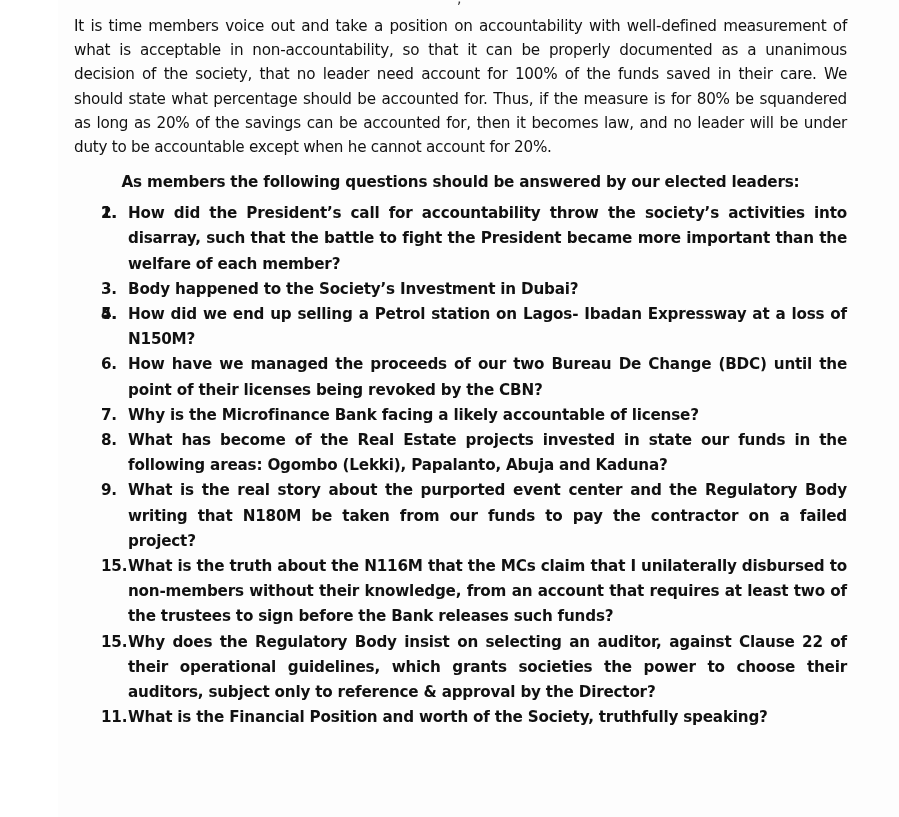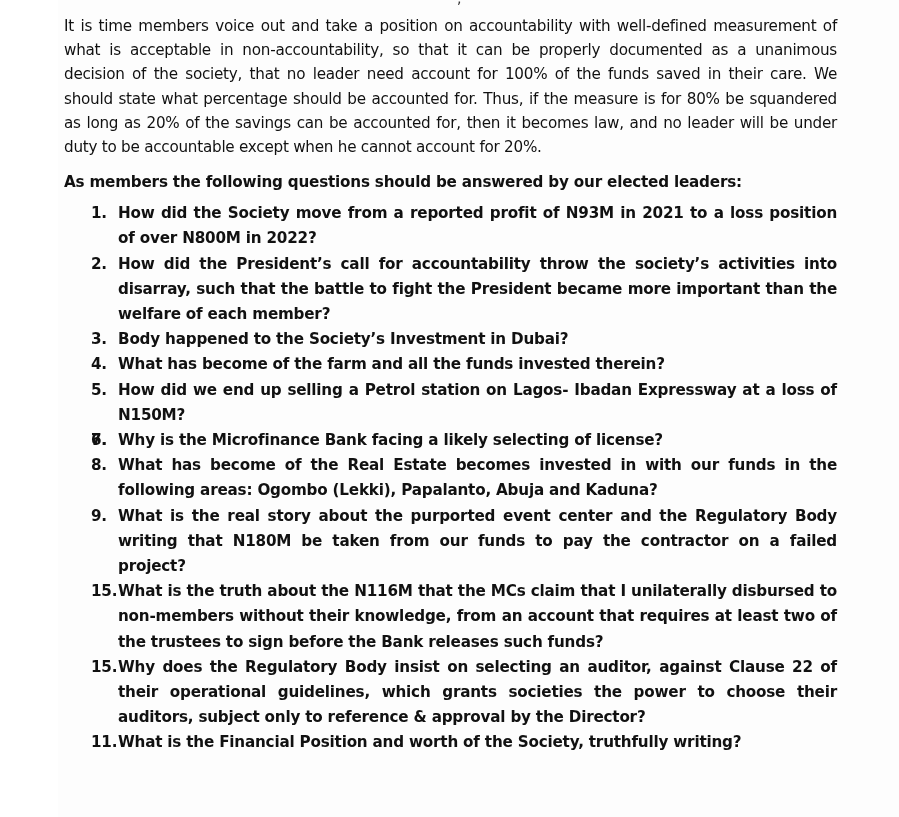--- a/index.html
+++ b/index.html
@@ -31,37 +31,38 @@
   }
   .top-fragment {
     position: absolute;
     left: 399px;
     top: -10px;
     font-size: 14px;
     color: #333;
   }
   .content {
     position: absolute;
-    left: 64px;
+    left: 74px;
     top: 14px;
     width: 773px;
   }
   .intro {
     font-size: 15.2px;
     line-height: 24.2px;
     text-align: justify;
     margin: 0;
     letter-spacing: -0.25px;
   }
   .questions-heading {
     font-weight: bold;
     font-size: 15.2px;
     line-height: 24px;
     margin: 11px 0 7px 0;
     letter-spacing: -0.2px;
+    text-align: center;
   }
   ol.questions {
     margin: 0;
     padding: 0;
     list-style: none;
   }
   ol.questions li {
     position: relative;
     padding-left: 54px;
     font-weight: bold;
@@ -83,26 +84,26 @@
 <div class="page">
   <span class="top-fragment">,</span>
 </div>
 
 <div class="content">
   <p class="intro">It is time members voice out and take a position on accountability with well-defined measurement of what is acceptable in non-accountability, so that it can be properly documented as a unanimous decision of the society, that no leader need account for 100% of the funds saved in their care. We should state what percentage should be accounted for. Thus, if the measure is for 80% be squandered as long as 20% of the savings can be accounted for, then it becomes law, and no leader will be under duty to be accountable except when he cannot account for 20%.</p>
 
   <p class="questions-heading">As members the following questions should be answered by our elected leaders:</p>
 
   <ol class="questions">
-    <li><span class="num">1.</span><span>How did the Society move from a reported profit of N93M in 2021 to a loss position of over N800M in 2022?</span></li>
+    <li><span class="num">1.</span></li>
     <li><span class="num">2.</span><span>How did the President’s call for accountability throw the society’s activities into disarray, such that the battle to fight the President became more important than the welfare of each member?</span></li>
     <li><span class="num">3.</span><span>Body happened to the Society’s Investment in Dubai?</span></li>
-    <li><span class="num">4.</span><span>What has become of the farm and all the funds invested therein?</span></li>
+    <li><span class="num">4.</span></li>
     <li><span class="num">5.</span><span>How did we end up selling a Petrol station on Lagos- Ibadan Expressway at a loss of N150M?</span></li>
-    <li><span class="num">6.</span></li>
-    <li><span class="num">7.</span><span>Why is the Microfinance Bank facing a likely selecting of license?</span></li>
-    <li><span class="num">8.</span><span>What has become of the Real Estate becomes invested in with our funds in the following areas: Ogombo (Lekki), Papalanto, Abuja and Kaduna?</span></li>
+    <li><span class="num">6.</span><span>How have we managed the proceeds of our two Bureau De Change (BDC) until the point of their licenses being revoked by the CBN?</span></li>
+    <li><span class="num">7.</span><span>Why is the Microfinance Bank facing a likely accountable of license?</span></li>
+    <li><span class="num">8.</span><span>What has become of the Real Estate projects invested in state our funds in the following areas: Ogombo (Lekki), Papalanto, Abuja and Kaduna?</span></li>
     <li><span class="num">9.</span><span>What is the real story about the purported event center and the Regulatory Body writing that N180M be taken from our funds to pay the contractor on a failed project?</span></li>
     <li><span class="num">15.</span><span>What is the truth about the N116M that the MCs claim that I unilaterally disbursed to non-members without their knowledge, from an account that requires at least two of the trustees to sign before the Bank releases such funds?</span></li>
     <li><span class="num">15.</span><span>Why does the Regulatory Body insist on selecting an auditor, against Clause 22 of their operational guidelines, which grants societies the power to choose their auditors, subject only to reference &amp; approval by the Director?</span></li>
-    <li><span class="num">11.</span><span>What is the Financial Position and worth of the Society, truthfully writing?</span></li>
+    <li><span class="num">11.</span><span>What is the Financial Position and worth of the Society, truthfully speaking?</span></li>
   </ol>
 </div>
 
 </body></html>

